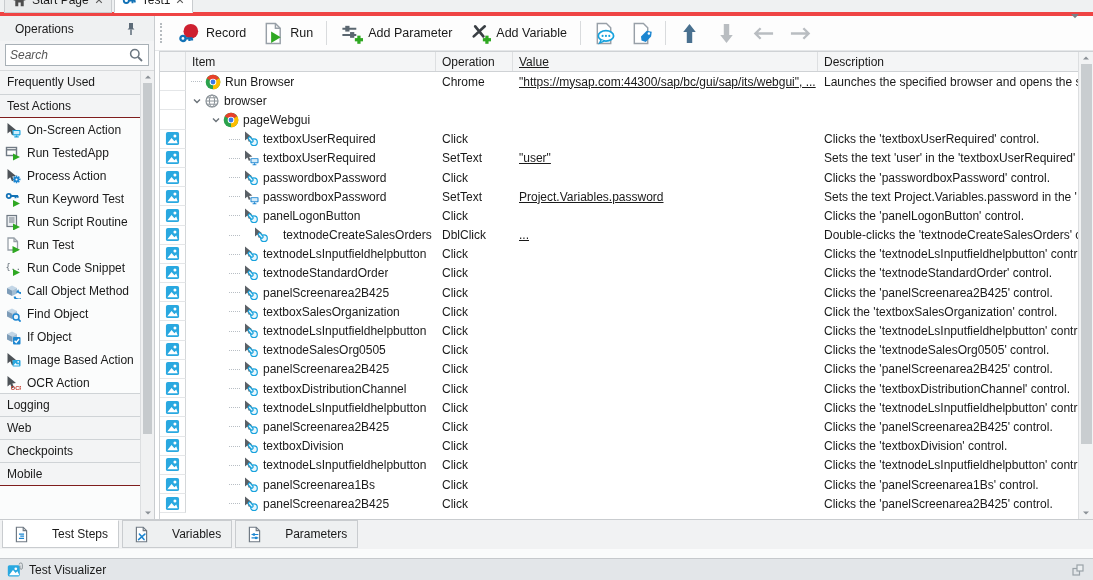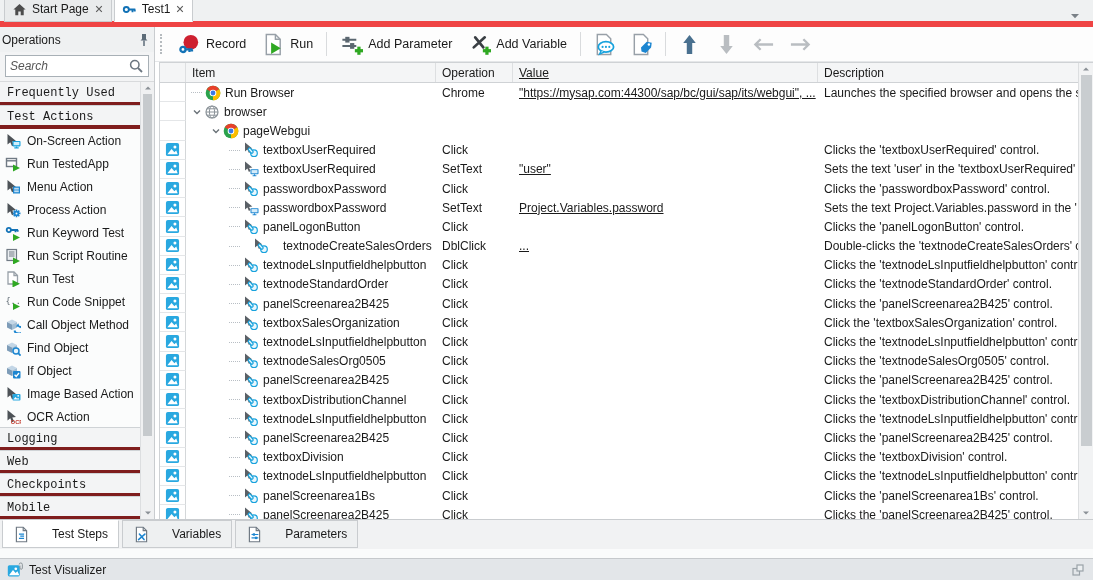--- a/index.html
+++ b/index.html
@@ -5,39 +5,39 @@
   * { box-sizing: border-box; margin: 0; padding: 0; }
   html,body { background:#d8d8d8; }
   body { font-family: "Liberation Sans", sans-serif; font-size:12px; color:#1a1a1a; }
   .app { width:1093px; height:580px; background:#fff; overflow:hidden; display:flex; flex-direction:column; position:relative; }
 
   .ic { display:inline-flex; align-items:center; justify-content:center; flex:0 0 auto; }
   .ic svg { width:16px; height:16px; display:block; }
   .ic.lg svg { width:23px; height:23px; }
 
   
-  .tabstrip { height:27px; background:#eff1f2; border-bottom:6px solid #ef4444; display:flex; align-items:flex-end; position:relative; flex:0 0 auto; padding-left:2px; }
+  .tabstrip { height:16px; background:#eff1f2; border-bottom:4px solid #ef4444; display:flex; align-items:flex-end; position:relative; flex:0 0 auto; padding-left:2px; }
   .tab { height:26px; display:flex; align-items:center; gap:5px; padding:0 7px; border:1px solid #c9cccf; background:#e9ebec; margin-left:2px; position:relative; top:1px; }
   .tab.active { background:#fff; border-bottom-color:#fff; z-index:2; }
   .tab .ic svg { width:15px; height:15px; }
   .tab .close svg { width:10px; height:10px; }
   .tab-overflow { position:absolute; right:10px; top:8px; }
 
   
   .main { flex:1; display:flex; min-height:0; }
 
   
   .sidebar { width:155px; min-width:155px; background:#f3f4f5; border-right:1px solid #c9cccf; display:flex; flex-direction:column; }
-  .sb-header { height:25px; display:flex; align-items:center; justify-content:space-between; padding:0 2px; background:#eff1f2; flex:0 0 auto; }
+  .sb-header { height:25px; display:flex; align-items:center; justify-content:space-between; padding:0 15px; background:#eff1f2; flex:0 0 auto; }
   .sb-search { margin:3px 5px 4px 5px; background:#fff; border:1px solid #a8b0b6; height:22px; display:flex; align-items:center; padding:0 4px; flex:0 0 auto; }
   .sb-search input { border:0; outline:0; flex:1; min-width:0; background:transparent; font:italic 12px "Liberation Sans", sans-serif; color:#444; }
   .sb-search input::placeholder { font-style:italic; color:#555; }
   .sb-body { flex:1; display:flex; overflow:hidden; background:#fbfcfc; border-top:1px solid #d8dadc; }
   .sb-items { flex:1; overflow:hidden; min-width:0; }
-  .cat { height:24px; line-height:23px; padding-left:7px; background:#f3f4f5; border-bottom:4px solid #7f1d1d; border-top:1px solid #cfd3d6; margin-top:-1px; position:relative;font-family:Liberation Mono, monospace; }
+  .cat { height:24px; line-height:23px; padding-left:7px; background:#f3f4f5; border-bottom:1px solid #7f1d1d; border-top:1px solid #cfd3d6; margin-top:-1px; position:relative; }
   .cat:first-child { margin-top:0; border-top:none; }
   .op-item { height:23px; display:flex; align-items:center; gap:6px; padding-left:5px; background:#fbfcfc; }
   .sb-scroll { width:14px; background:#f0f1f2; border-left:1px solid #dcdee0; display:flex; flex-direction:column; align-items:center; padding:2px 0; flex:0 0 auto; }
   .sb-scroll .thumb { width:9px; background:#c6cacd; flex:0 0 auto; height:79%; margin:2px 0; }
   .scroll-arrow svg { width:8px; height:8px; }
 
   
   .content { flex:1; display:flex; flex-direction:column; min-width:0; background:#fff;text-align:right; }
   .toolbar { height:35px; border-bottom:1px solid #e5e7e9; display:flex; align-items:center; gap:2px; padding-left:3px; background:#fdfdfd; flex:0 0 auto; }
   .drag-dots { width:4px; height:20px; border-left:2px dotted #b6bbbf; margin:0 5px 0 2px; }
@@ -163,30 +163,20 @@
             </div>
             <div class="op-item">
               <span class="ic">
                 <svg viewBox="0 0 16 16">
                   <rect x="1.5" y="2.5" width="10" height="8" fill="#fff" stroke="#707a84" stroke-width="1.4"></rect>
                   <path d="M1.5 4.8H11.5" stroke="#707a84" stroke-width="1.4"></path>
                   <path d="M8 8.5 15 12 8 15.5Z" fill="#2fa822"></path>
                 </svg>
               </span>
               <span>Run TestedApp</span>
-            </div>
-            <div class="op-item">
-              <span class="ic">
-                <svg viewBox="0 0 16 16">
-                  <path d="M2.5 1 2.5 11.5 5.3 9.2 7 13.2 9 12.2 7.3 8.4 11 8Z" fill="#4d5257"></path>
-                  <rect x="8" y="7.5" width="7" height="7" fill="#1c86d1"></rect>
-                  <path d="M9.2 9.3h4.6M9.2 11h4.6M9.2 12.7h4.6" stroke="#fff" stroke-width="0.9"></path>
-                </svg>
-              </span>
-              <span>Menu Action</span>
             </div>
             <div class="op-item">
               <span class="ic">
                 <svg viewBox="0 0 16 16">
                   <path d="M2.5 1 2.5 11.5 5.3 9.2 7 13.2 9 12.2 7.3 8.4 11 8Z" fill="#4d5257"></path>
                   <g stroke="#1c86d1" stroke-width="1.6">
                     <path d="M11.5 7.4v7.9M7.6 11.4h7.9M8.7 8.6l5.6 5.6M14.3 8.6l-5.6 5.6"></path>
                   </g>
                   <circle cx="11.5" cy="11.4" r="2.6" fill="#1c86d1"></circle>
                   <circle cx="11.5" cy="11.4" r="1" fill="#fff"></circle>

